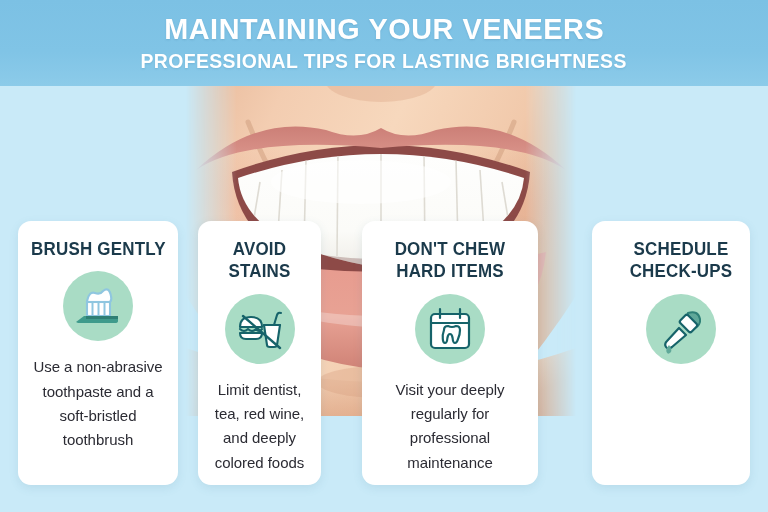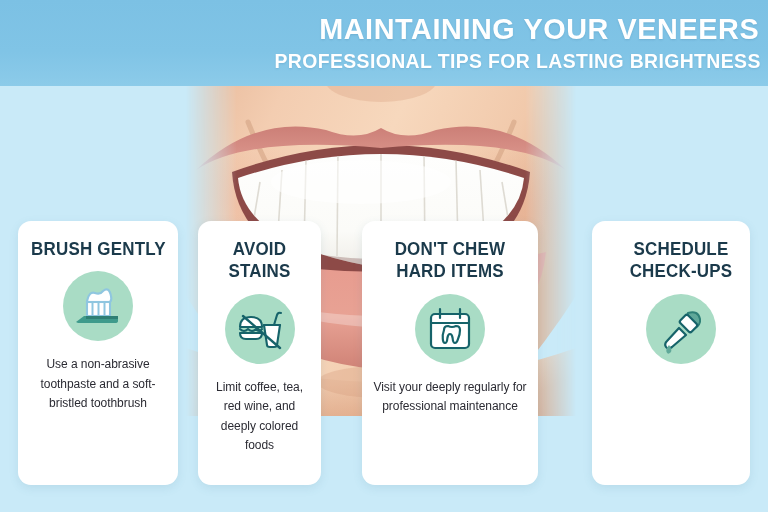--- a/index.html
+++ b/index.html
@@ -7,21 +7,21 @@
     width:768px; height:512px; overflow:hidden;
     font-family:"Liberation Sans", sans-serif;
     background:#c9eaf8;
   }
   .poster { position:relative; width:768px; height:512px; background:#c9eaf8; overflow:hidden; }
 
   
   .header {
     position:absolute; left:0; top:0; width:768px; height:86px;
     background:linear-gradient(180deg,#7cc1e4 0%,#80c4e6 60%,#8ccbe9 100%);
-    display:flex; flex-direction:column; align-items:flex-end; justify-content:center;
+    display:flex; flex-direction:column; align-items:center; justify-content:center;
     z-index:6;
   }
   .header-title {
     color:#ffffff; font-size:30px; font-weight:bold; letter-spacing:0.6px;
     line-height:1.05; text-align:center;
     text-shadow:0 1px 2px rgba(60,120,160,0.25);
     transform:scaleX(0.96);
   }
   .header-sub {
     color:#ffffff; font-size:20px; font-weight:bold; letter-spacing:0.4px;
@@ -54,21 +54,21 @@
     transform:scaleX(0.97);
   }
   .icon-circle {
     width:70px; height:70px; border-radius:50%;
     background:#a9dcc5;
     display:flex; align-items:center; justify-content:center;
     margin-top:11px; flex:0 0 auto;
   }
   .icon-circle svg { display:block; }
   .card-body {
-    color:#2b2b33; font-size:12px; line-height:1.62;
+    color:#2b2b33; font-size:15px; line-height:1.62;
     text-align:center; margin-top:14px; letter-spacing:-0.05px;
   }
 </style>
 </head>
 <body>
 
 <div class="poster">
 
   <div class="header">
     <div class="header-title">MAINTAINING YOUR VENEERS</div>
@@ -195,21 +195,21 @@
           <path d="M6 30 L28 30 Q28 36 22 36 L12 36 Q6 36 6 30 Z" fill="#ffffff"></path>
 
           <path d="M30 22 L46 22 L43 42 Q43 44 40 44 L36 44 Q33 44 33 42 Z" fill="#ffffff"></path>
           <path d="M30 22 L46 22"></path>
 
           <path d="M40 22 L43 12 Q44 9 47 10"></path>
 
           <path d="M9 13 L46 45" stroke-width="2.4"></path>
         </svg>
       </div>
-      <div class="card-body">Limit coffee, tea, red wine, and deeply colored foods</div>
+      <div class="card-body">Limit dentist, tea, red wine, and deeply colored foods</div>
     </div>
 
     <div class="card" style="left:362px; width:176px;">
       <div class="card-title">DON'T CHEW HARD ITEMS</div>
       <div class="icon-circle">
         <svg width="52" height="52" viewBox="0 0 52 52" xmlns="http://www.w3.org/2000/svg" fill="none" stroke="#16636a" stroke-width="2.2" stroke-linecap="round" stroke-linejoin="round">
           <rect x="7" y="11" width="38" height="34" rx="4" fill="#ffffff"></rect>
           <path d="M7 20 L45 20"></path>
           <path d="M16 6 L16 15"></path>
           <path d="M36 6 L36 15"></path>

